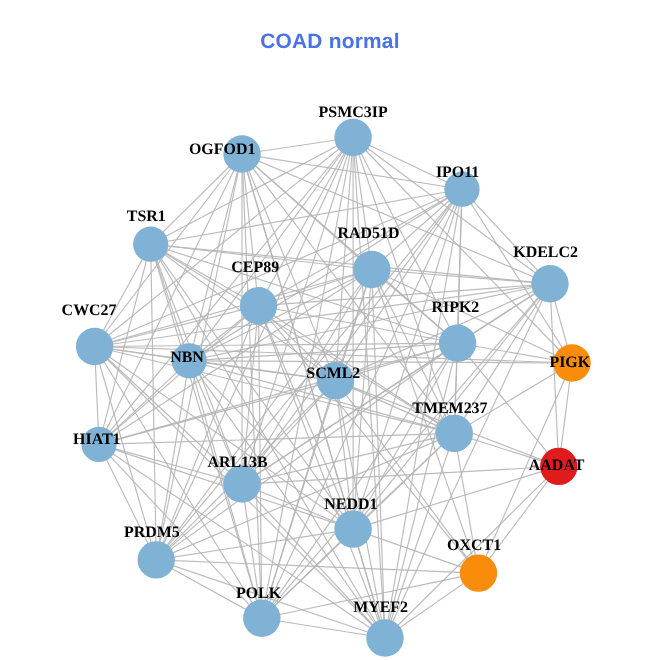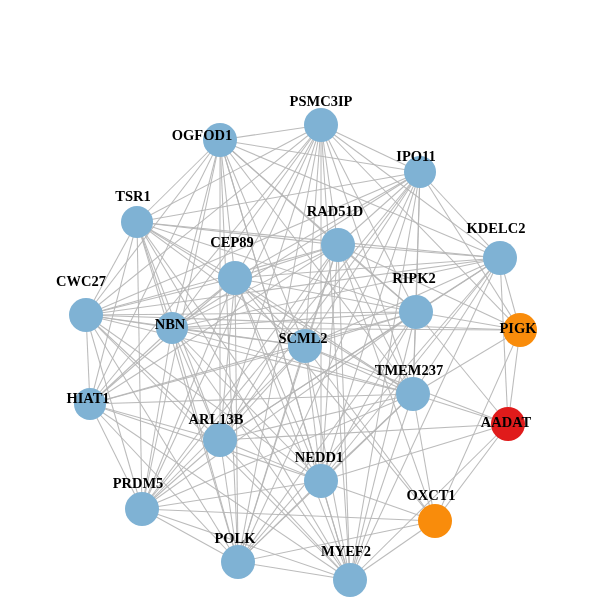--- a/index.html
+++ b/index.html
@@ -49,20 +49,21 @@
     fill: #000000;
     paint-order: stroke;
     dominant-baseline: middle;
   }
 </style>
 </head>
 <body>
 
 <div id="canvas">
 
+  <div id="title">COAD normal</div>
 
   <svg id="graph" viewBox="0 0 600 600" xmlns="http://www.w3.org/2000/svg">
     <g class="edge-layer">
         <line x1="321" y1="125" x2="220" y2="140" stroke="#b5b5b5"></line>
         <line x1="321" y1="125" x2="420" y2="172" stroke="#b5b5b5"></line>
         <line x1="321" y1="125" x2="137" y2="222" stroke="#b5b5b5"></line>
         <line x1="321" y1="125" x2="338" y2="245" stroke="#b5b5b5"></line>
         <line x1="321" y1="125" x2="500" y2="258" stroke="#b5b5b5"></line>
         <line x1="321" y1="125" x2="235" y2="278" stroke="#b5b5b5"></line>
         <line x1="321" y1="125" x2="416" y2="312" stroke="#b5b5b5"></line>

